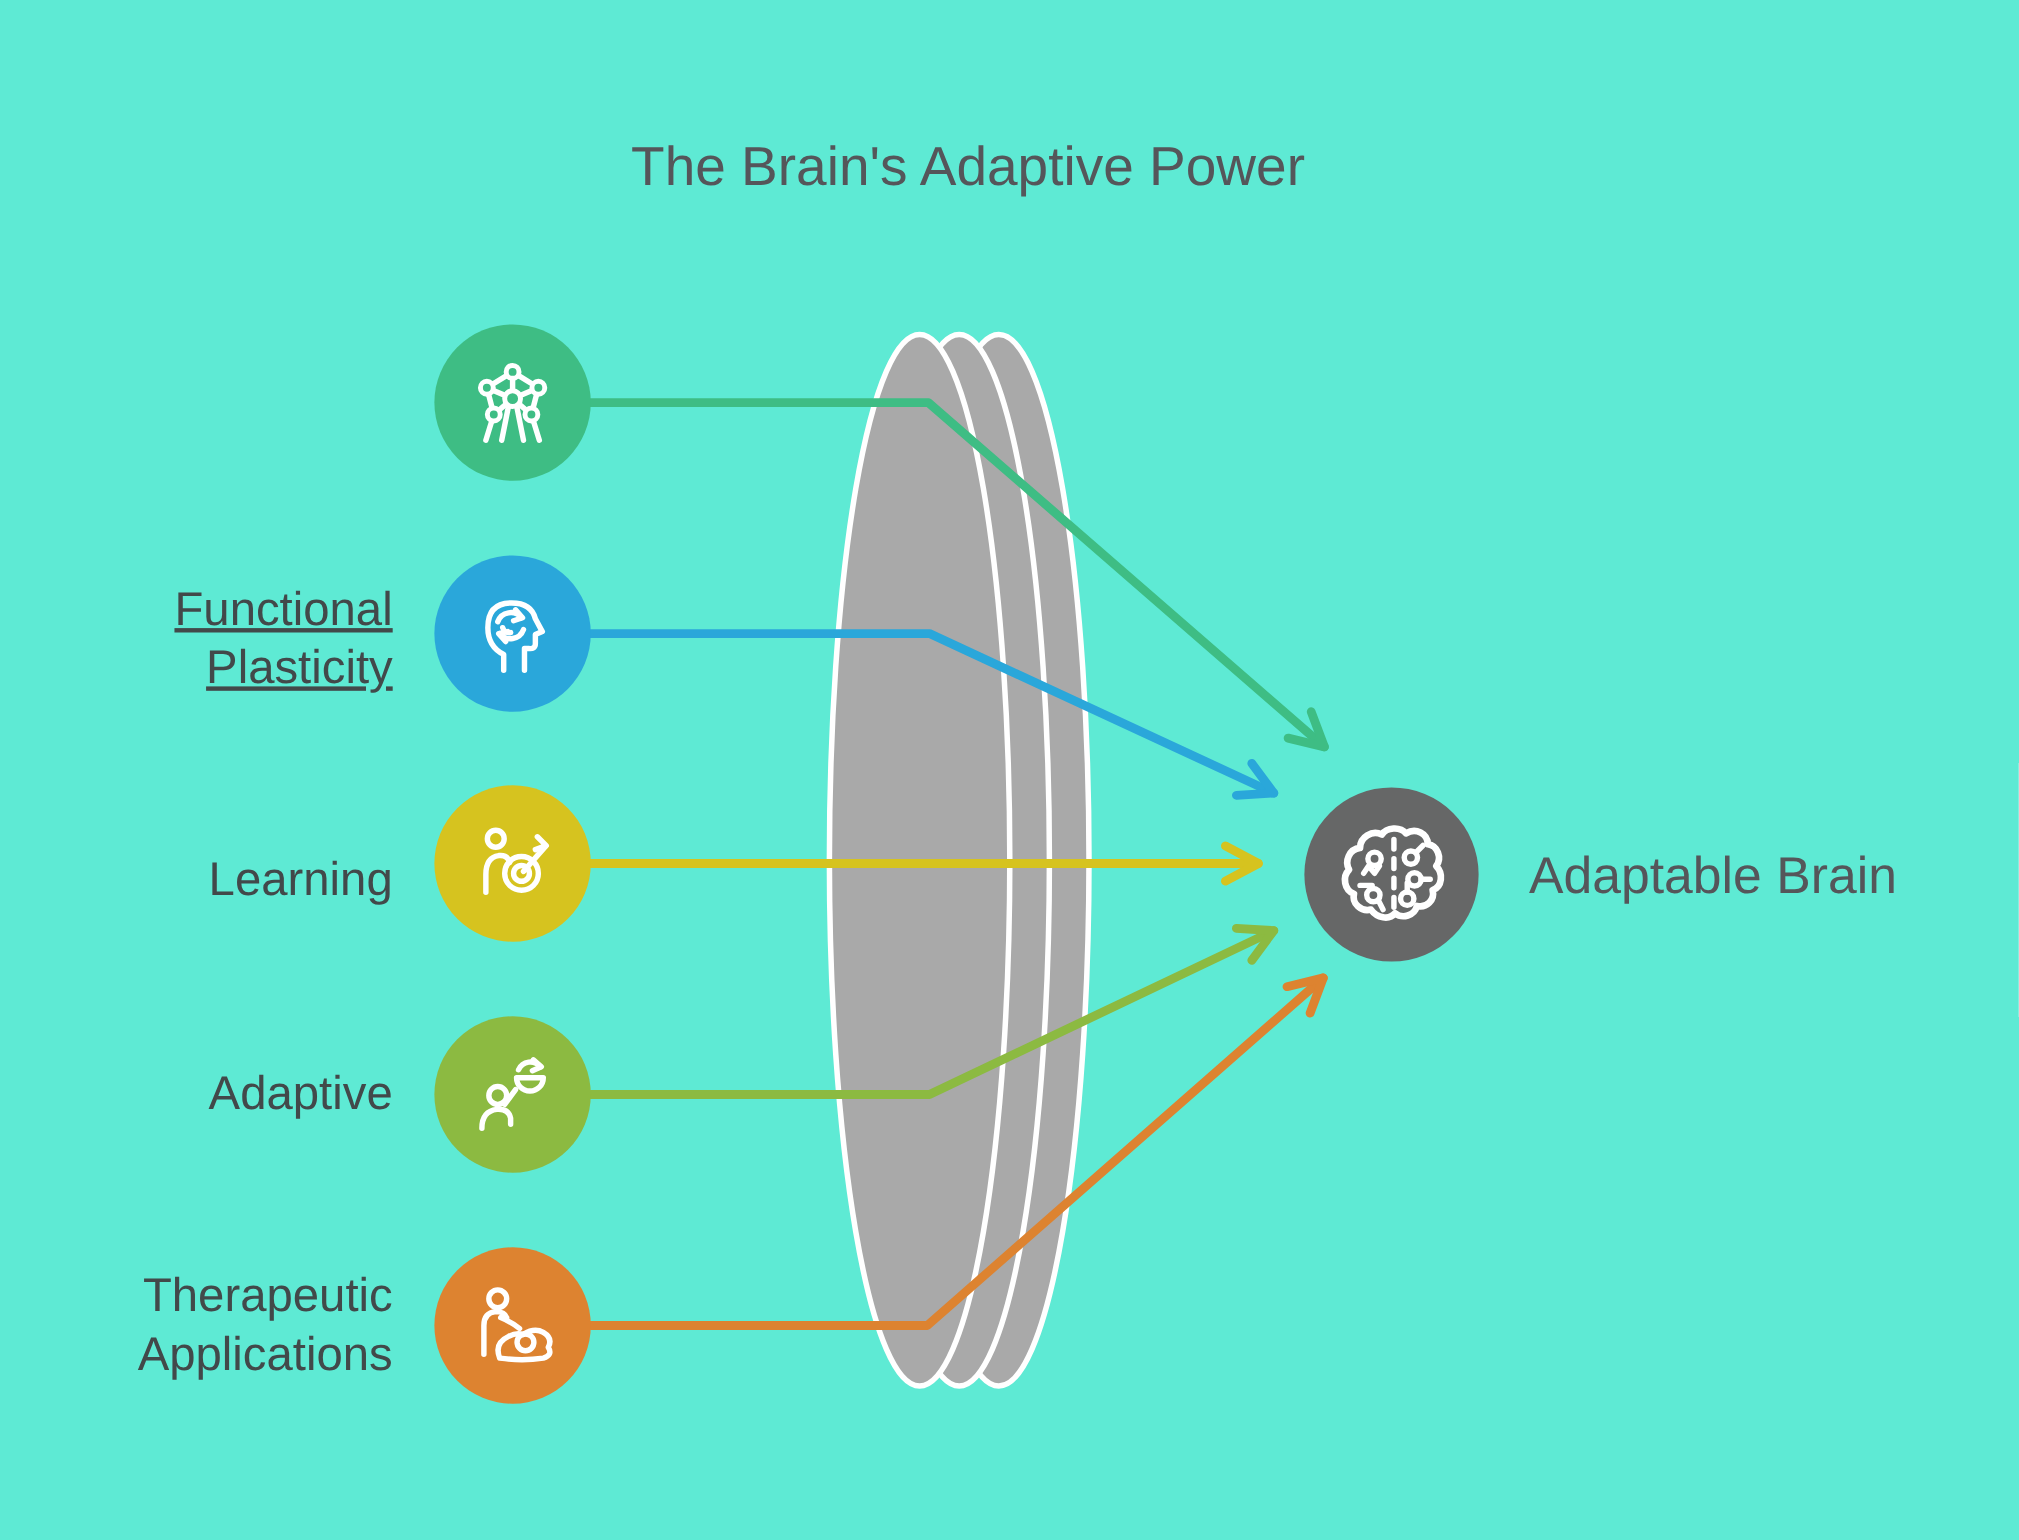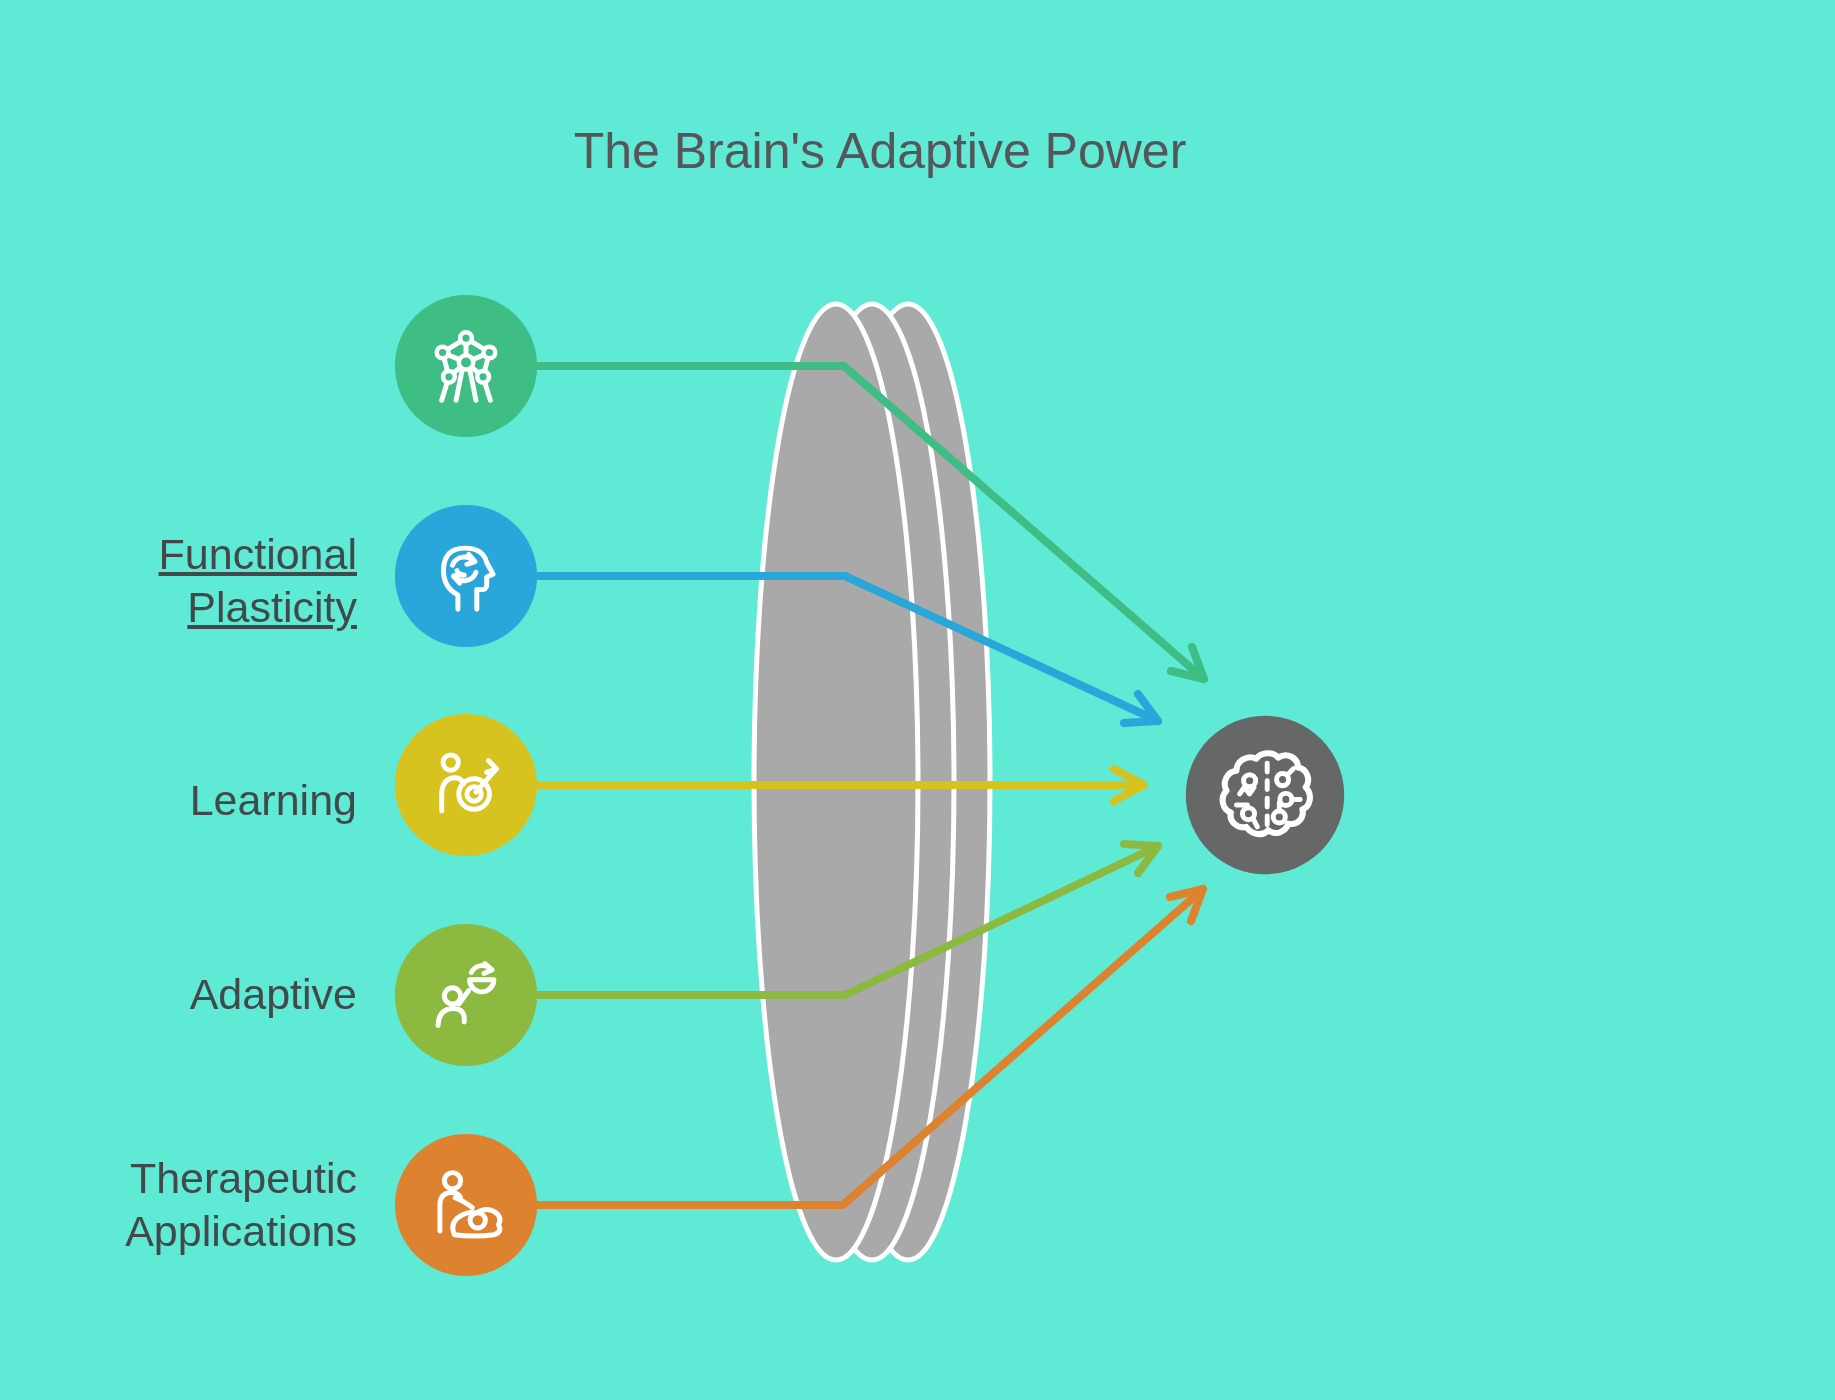--- a/index.html
+++ b/index.html
@@ -150,13 +150,14 @@
     </g>
   </svg>
 
   <div class="title" style="color: rgb(85, 86, 90);">The Brain's Adaptive Power</div>
 
   <div class="item-label" style="top: 528px; color: rgb(66, 73, 74); text-decoration: underline;">Functional Plasticity</div>
   <div class="item-label" style="top: 758px; color: rgb(66, 73, 74); margin-top: 16px;">Learning</div>
   <div class="item-label" style="top: 968px; color: rgb(66, 73, 74);">Adaptive</div>
   <div class="item-label" style="top: 1152px; color: rgb(66, 73, 74);">Therapeutic Applications</div>
 
+  <div class="center-label" style="color: rgb(85, 86, 90);">Adaptable Brain</div>
 </div>
 
 </body></html>

